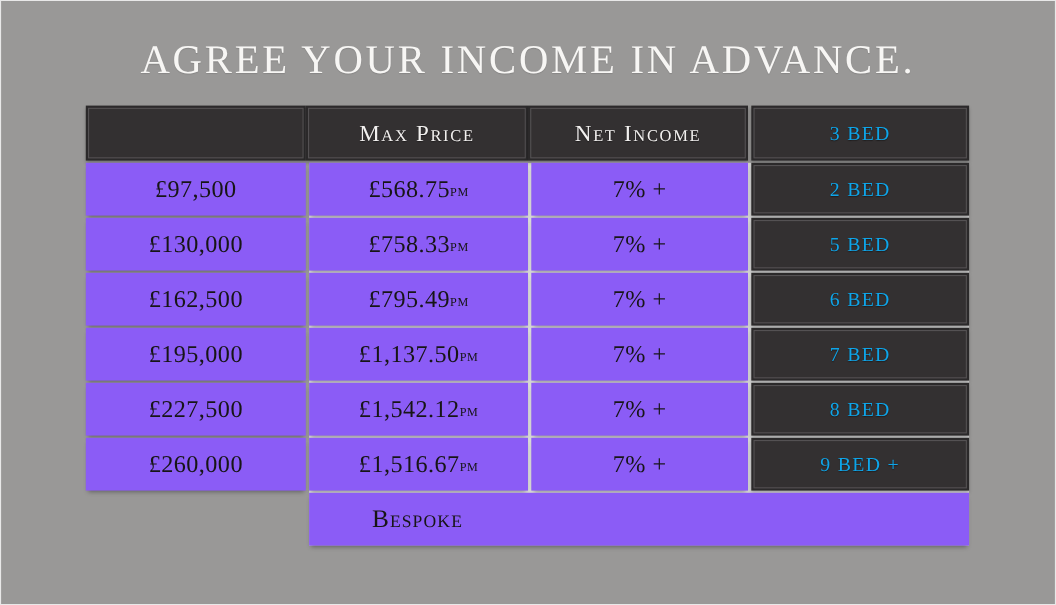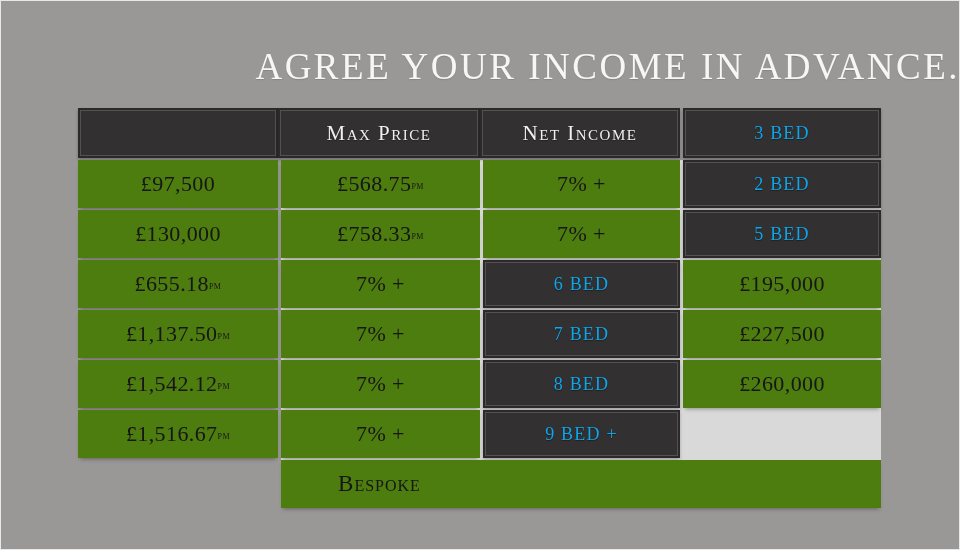--- a/index.html
+++ b/index.html
@@ -7,32 +7,32 @@
     width: 960px;
     height: 550px;
     background: #999897;
     overflow: hidden;
     position: relative;
     font-family: "Liberation Serif", "DejaVu Serif", serif;
     box-shadow: inset 0 0 0 1px #e8e8e8;
   }
   .title {
     margin: 0;
-    padding-top: 45px;
-    text-align: right;
+    padding-top: 33px;
+    text-align: center;
     font-size: 37px;
     font-weight: normal;
     letter-spacing: 2.5px;
     color: #f7f6f4;
     text-shadow: 0 1px 1px rgba(0,0,0,0.12);
   }
   .table-wrap {
     position: absolute;
     left: 78px;
-    top: 108px;
+    top: 96px;
   }
   .grid {
     position: relative;
     display: grid;
     grid-template-columns: 200px 199px 197px 198px;
     grid-template-rows: 50px repeat(7, 48px);
     column-gap: 3px;
     row-gap: 2px;
   }
   .panel {
@@ -68,32 +68,32 @@
     color: #f2f0ef;
     text-shadow: 0 1px 1px rgba(0,0,0,0.4);
   }
   .row-label {
     font-size: 18px;
     letter-spacing: 1.2px;
     color: #0ea5e9;
     text-shadow: 0 1px 1px rgba(0,0,0,0.4);
   }
   .white {
-    background: #4d7c0f;
+    background: #8b5cf6;
     display: flex;
     align-items: center;
     justify-content: center;
     box-shadow: 0 3px 4px -2px rgba(0,0,0,0.35);
     color: #171516;
     font-size: 22px;
     letter-spacing: 0.4px;
   }
   .pm {
     font-variant: small-caps;
-    font-size: 12px;
+    font-size: 16px;
     letter-spacing: 0.5px;
     align-self: center;
     padding-top: 3px;
     text-align: right;
   }
   .merged {
     grid-column: 2 / 5;
     justify-content: flex-start;
   }
   .bespoke-box {
@@ -149,21 +149,24 @@
         <span class="pm">pm</span>
       </div>
     <div class="cell white">
         <span>7% +</span>
       </div>
 
     <div class="cell dark">
         <div class="inner row-label">5 BED</div>
       </div>
     <div class="cell white">
-        <span>£655.18</span>
+        <span>£162,500</span>
+      </div>
+    <div class="cell white">
+        <span>£795.49</span>
         <span class="pm">pm</span>
       </div>
     <div class="cell white">
         <span>7% +</span>
       </div>
 
     <div class="cell dark">
         <div class="inner row-label">6 BED</div>
       </div>
     <div class="cell white">

